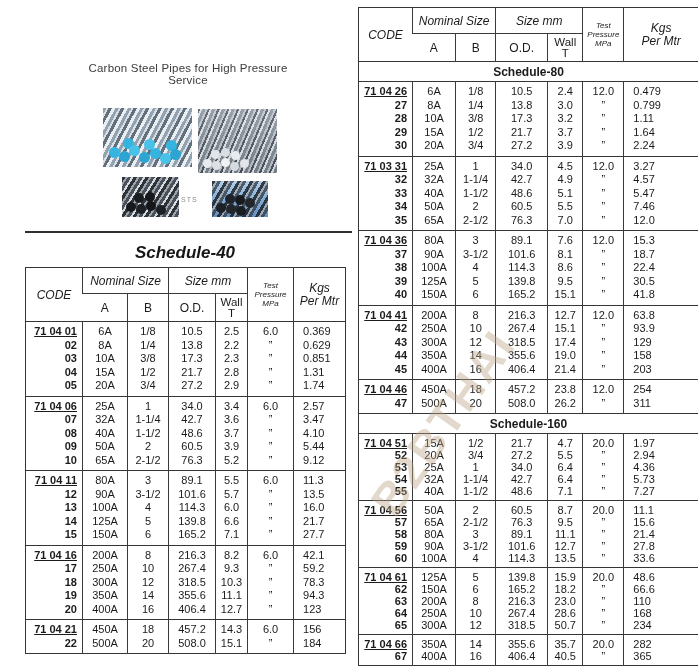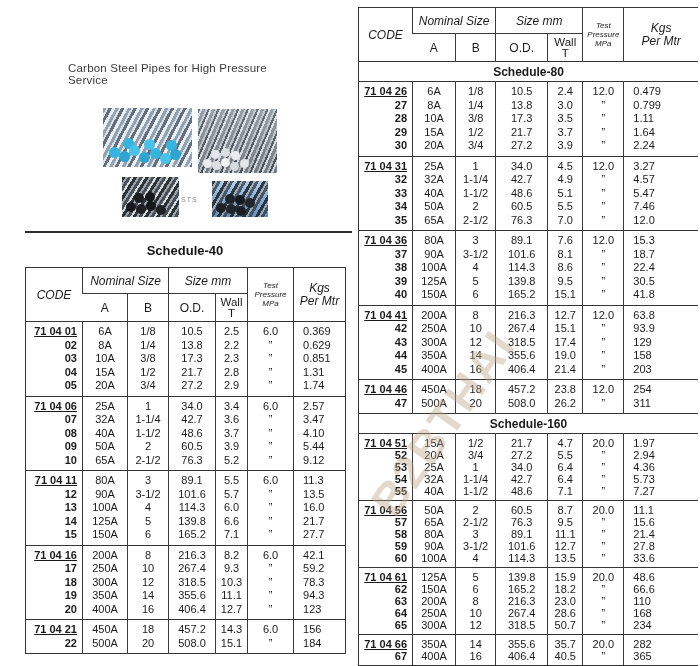--- a/index.html
+++ b/index.html
@@ -1,20 +1,20 @@
 <!DOCTYPE html>
 <html><head>
 <meta charset="utf-8">
 <style>
   html,body{margin:0;padding:0;background:#ffffff;}
   .page{position:relative;width:700px;height:666px;background:#ffffff;
         font-family:"Liberation Sans",sans-serif;color:#1d1d1d;overflow:hidden;}
 
   
-  .doc-title{position:absolute;left:68px;top:62px;width:240px;
+  .doc-title{position:absolute;left:68px;top:62px;width:240px;text-align:center;
              font-size:11.5px;color:#3b3b3b;letter-spacing:.2px;}
   .photo{position:absolute;overflow:hidden;}
   .photo .dots{position:absolute;border-radius:50%;}
   .photo1{left:103px;top:108px;width:89px;height:59px;background:#eef2f5;}
   .photo1::before{content:"";position:absolute;inset:0;
      background:repeating-linear-gradient(118deg,#93a2b0 0 3px,#d8dfe6 3px 5px,#63707c 5px 8px,#e9eef2 8px 11px);}
   .photo1 .dots{left:6px;bottom:9px;width:11px;height:11px;background:#35b4e0;
      box-shadow:10px 4px 0 #2ca5d2,20px -2px 0 #49c2ea,30px 5px 0 #2ca5d2,41px 1px 0 #35b4e0,
                 51px 6px 0 #49c2ea,61px 2px 0 #2ca5d2,14px -9px 0 #35b4e0,35px -8px 0 #49c2ea,57px -7px 0 #35b4e0;}
   .photo2{left:198px;top:109px;width:79px;height:64px;
@@ -31,21 +31,21 @@
      box-shadow:10px 2px 0 #1d2025,20px -1px 0 #14161a,30px 3px 0 #1d2025,8px -9px 0 #1a1d21,19px -10px 0 #15181c;}
   .photo4{left:212px;top:181px;width:56px;height:36px;
      background:linear-gradient(180deg,#b3d0ec 0%,#7fa9d4 55%,#6191c3 100%);}
   .photo4::before{content:"";position:absolute;inset:0;
      background:repeating-linear-gradient(120deg,rgba(29,33,38,.85) 0 3px,rgba(160,170,180,.85) 3px 5px,rgba(55,63,72,.8) 5px 8px,rgba(0,0,0,0) 8px 11px);}
   .photo4 .dots{left:4px;bottom:4px;width:10px;height:10px;background:#1d2126;
      box-shadow:10px 1px 0 #23272c,20px 3px 0 #1a1e23,9px -9px 0 #20242a,19px -8px 0 #171b20,29px -5px 0 #23272c;}
   .sts-label{position:absolute;left:181px;top:196px;font-size:7px;color:#8d8d8d;letter-spacing:1px;}
   .rule{position:absolute;left:25px;top:231px;width:327px;height:2px;background:#303030;}
   .sched40-heading{position:absolute;left:25px;top:243px;width:320px;text-align:center;
-     font-weight:bold;font-size:13px;color:#171717;}
+     font-weight:bold;font-size:17px;color:#171717;font-style:italic;}
 
   
   table{border-collapse:collapse;table-layout:fixed;position:absolute;
         font-size:11px;color:#1b1b1b;}
   #left-table{left:25px;top:267px;width:320px;border:1.5px solid #353535;}
   #right-table{left:358px;top:7px;width:340px;
         border-top:1.5px solid #353535;border-bottom:1.5px solid #353535;border-left:1.5px solid #353535;}
   th,td{padding:0;border-left:1px solid #3a3a3a;text-align:center;overflow:hidden;}
   tr > *:first-child{border-left:none;}
   #right-table tr > *:last-child{border-right:none;}
@@ -390,21 +390,21 @@
           <td class="c3">13.8</td>
           <td class="c4">3.0</td>
           <td class="c5">”</td>
           <td class="c6">0.799</td>
         </tr>
         <tr>
           <td class="c0">28</td>
           <td class="c1">10A</td>
           <td class="c2">3/8</td>
           <td class="c3">17.3</td>
-          <td class="c4">3.5</td>
+          <td class="c4">3.2</td>
           <td class="c5">”</td>
           <td class="c6">1.11</td>
         </tr>
         <tr>
           <td class="c0">29</td>
           <td class="c1">15A</td>
           <td class="c2">1/2</td>
           <td class="c3">21.7</td>
           <td class="c4">3.7</td>
           <td class="c5">”</td>
@@ -415,21 +415,21 @@
           <td class="c1">20A</td>
           <td class="c2">3/4</td>
           <td class="c3">27.2</td>
           <td class="c4">3.9</td>
           <td class="c5">”</td>
           <td class="c6">2.24</td>
         </tr>
       </tbody>
       <tbody class="group s80">
         <tr>
-          <td class="c0">71 04 31</td>
+          <td class="c0">71 03 31</td>
           <td class="c1">25A</td>
           <td class="c2">1</td>
           <td class="c3">34.0</td>
           <td class="c4">4.5</td>
           <td class="c5">12.0</td>
           <td class="c6">3.27</td>
         </tr>
         <tr>
           <td class="c0">32</td>
           <td class="c1">32A</td>

